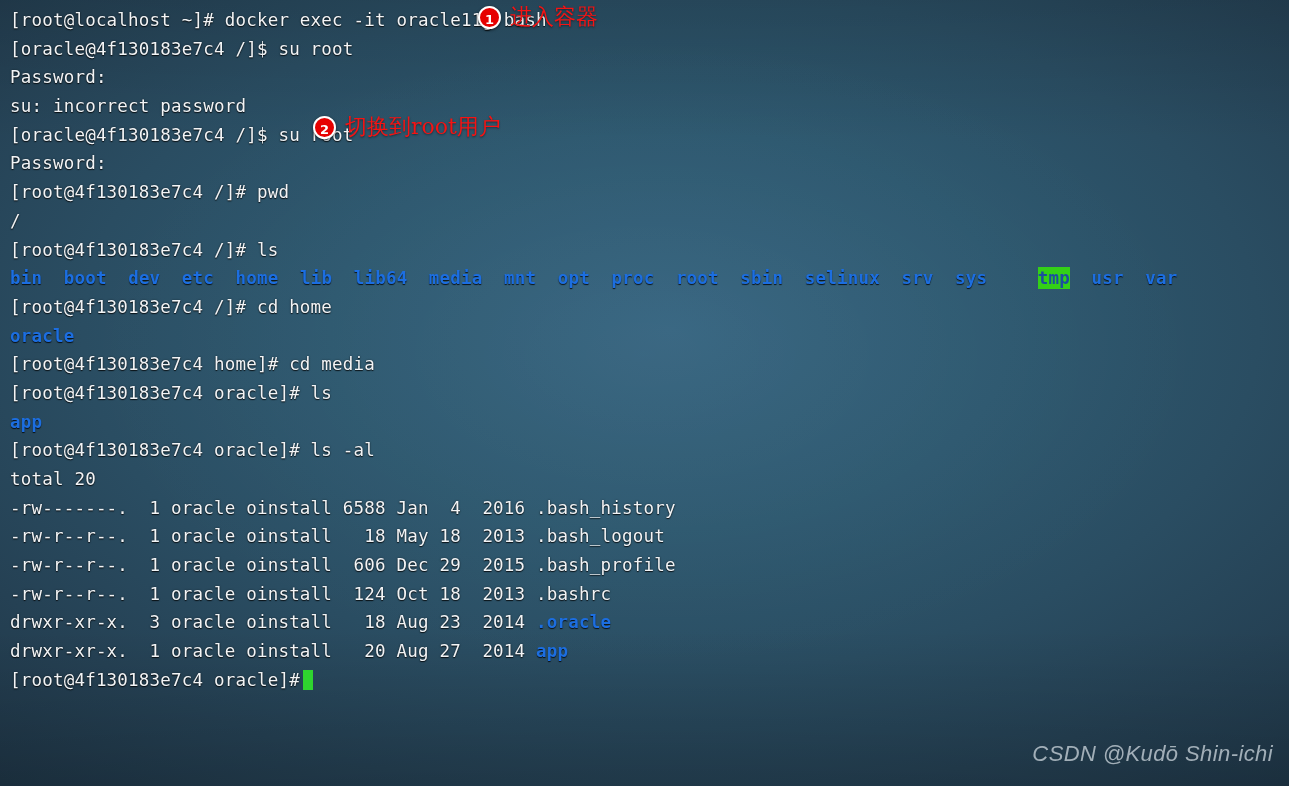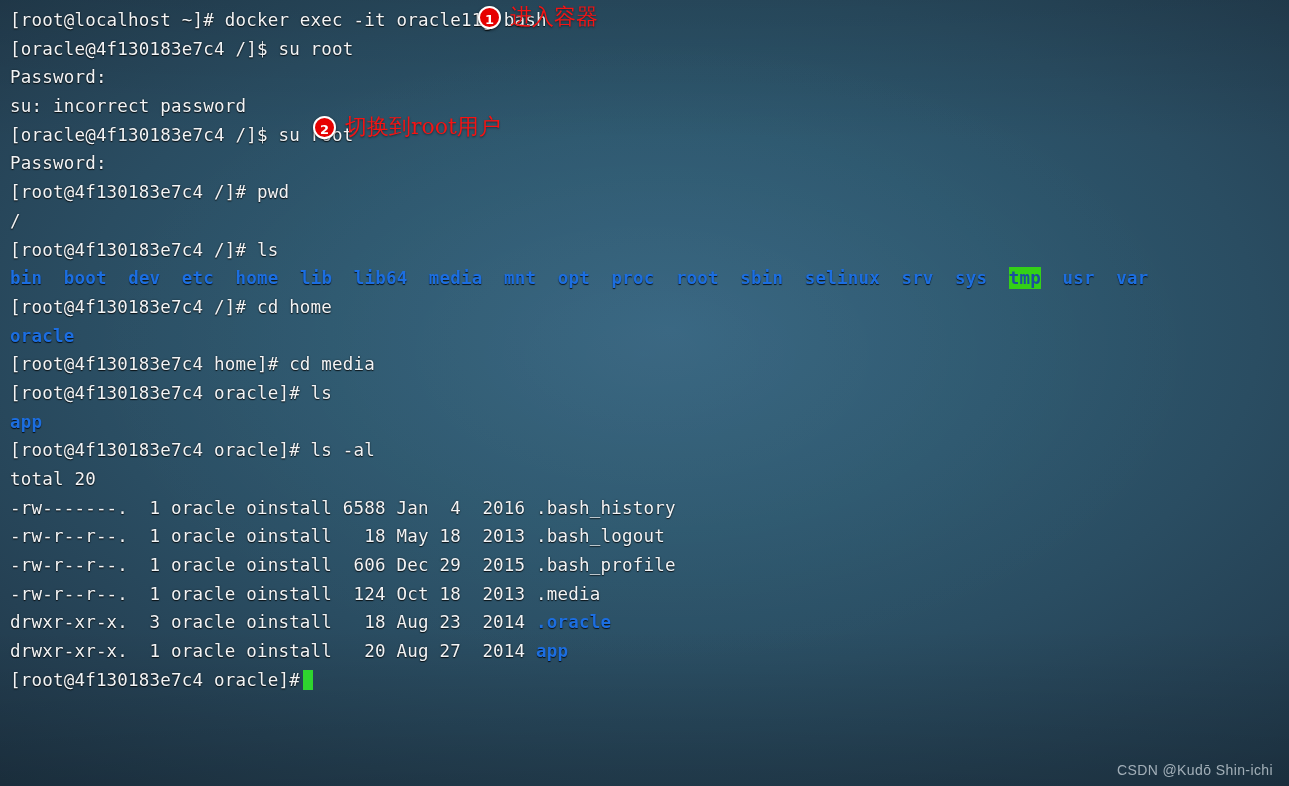--- a/index.html
+++ b/index.html
@@ -59,20 +59,21 @@
     color: #1c6ee0;
     font-weight: bold;
     text-shadow: 0 1px 1px rgba(0,0,0,0.8);
   }
   .tmp-hl {
     color: #1c4f9e;
     background: #33d017;
     font-weight: bold;
     text-shadow: none;
     padding: 1px 0;
+    margin-left: 29px;
   }
   .cursor {
     display: inline-block;
     width: 10px;
     height: 20px;
     background: #2fd42f;
     vertical-align: -4px;
     margin-left: 3px;
   }
 
@@ -106,27 +107,28 @@
     font-size: 22px;
     font-weight: normal;
     text-shadow: 0 1px 2px rgba(0,0,0,0.45);
   }
   #annot-1 { left: 478px; top: 2px; }
   #annot-2 { left: 313px; top: 112px; }
 
   #watermark {
     position: absolute;
     right: 16px;
-    bottom: 8px;
+    bottom: 19px;
     z-index: 5;
     color: #b9c4cc;
     opacity: 0.85;
     font-family: "Liberation Sans", sans-serif;
-    font-size: 14px;
+    font-size: 22px;
     letter-spacing: 0.4px;
+    font-style: italic;
   }
 </style>
 </head>
 <body>
 
 <div id="screen">
 
   <div id="term">
 
     <div class="line">[root@localhost ~]# docker exec -it oracle11g bash</div>
@@ -146,21 +148,21 @@
     <div class="line">[root@4f130183e7c4 home]# cd media</div>
     <div class="line">[root@4f130183e7c4 oracle]# ls</div>
     <div class="line blue">app</div>
     <div class="line">[root@4f130183e7c4 oracle]# ls -al</div>
     <div class="line">total 20</div>
 
     <div id="ls-al-block">
         <div class="line"><span>-rw-------.  1 oracle oinstall 6588 Jan  4  2016 </span><span class="">.bash_history</span></div>
         <div class="line"><span>-rw-r--r--.  1 oracle oinstall   18 May 18  2013 </span><span class="">.bash_logout</span></div>
         <div class="line"><span>-rw-r--r--.  1 oracle oinstall  606 Dec 29  2015 </span><span class="">.bash_profile</span></div>
-        <div class="line"><span>-rw-r--r--.  1 oracle oinstall  124 Oct 18  2013 </span><span class="">.media</span></div>
+        <div class="line"><span>-rw-r--r--.  1 oracle oinstall  124 Oct 18  2013 </span><span class="">.bashrc</span></div>
         <div class="line"><span>drwxr-xr-x.  3 oracle oinstall   18 Aug 23  2014 </span><span class="blue">.oracle</span></div>
         <div class="line"><span>drwxr-xr-x.  1 oracle oinstall   20 Aug 27  2014 </span><span class="blue">app</span></div>
       </div>
 
     <div class="line"><span>[root@4f130183e7c4 oracle]#</span><span class="cursor"></span></div>
 
   </div>
 
   <div class="annot" id="annot-1">
     <span class="badge">1</span>

